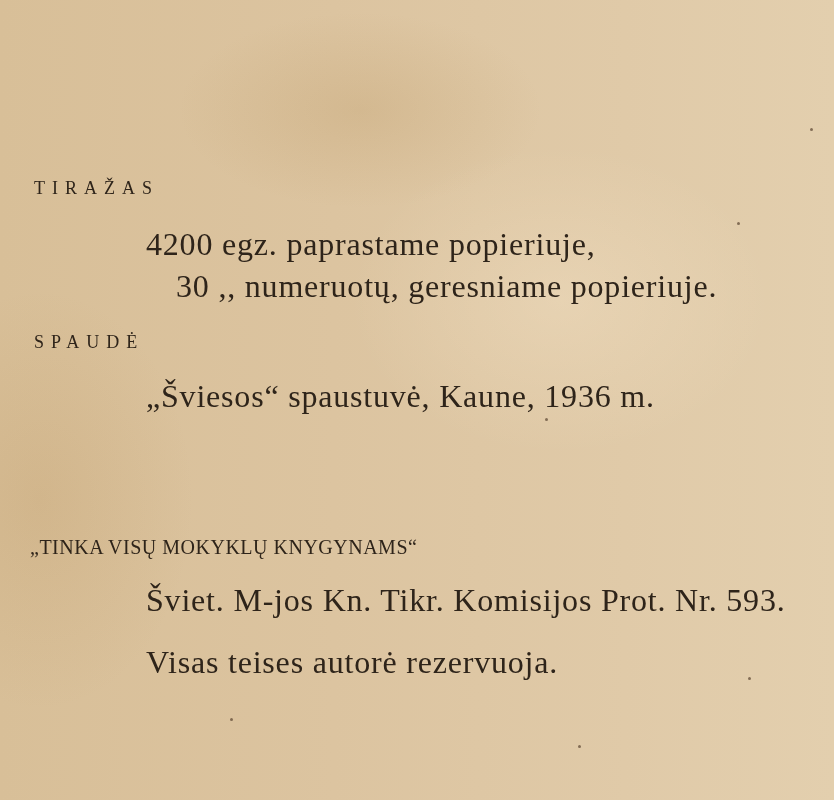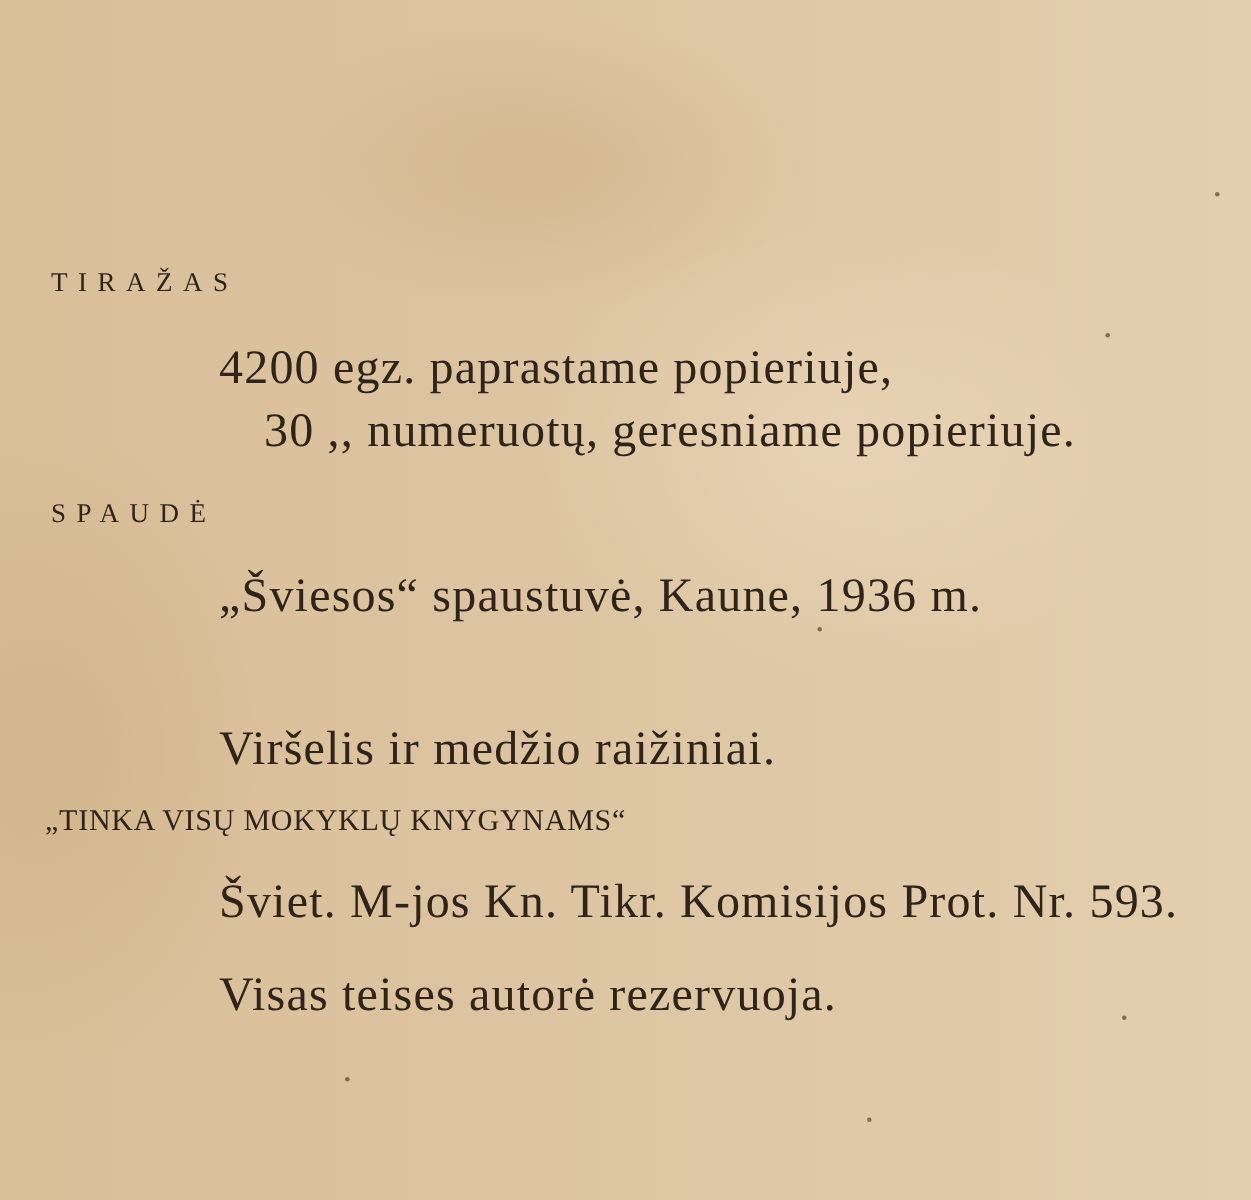--- a/index.html
+++ b/index.html
@@ -25,21 +25,20 @@
 
 <div class="page">
 
   <div class="line heading" style="left:34px; top:178px;">TIRAŽAS</div>
   <div class="line body-text" style="left:146px; top:226px;">4200 egz. paprastame popieriuje,</div>
   <div class="line body-text" style="left:176px; top:268px;">30  ,,  numeruotų, geresniame popieriuje.</div>
 
   <div class="line heading" style="left:34px; top:332px;">SPAUDĖ</div>
   <div class="line body-text" style="left:146px; top:378px;">„Šviesos“ spaustuvė, Kaune, 1936 m.</div>
 
-  <div class="line body-text" style="left:146px; top:480px;">Viršelis ir medžio raižiniai.</div>
 
   <div class="line heading tight" style="left:30px; top:536px;">„TINKA VISŲ MOKYKLŲ KNYGYNAMS“</div>
   <div class="line body-text" style="left:146px; top:582px;">Šviet. M-jos Kn. Tikr. Komisijos Prot. Nr. 593.</div>
 
   <div class="line body-text" style="left:146px; top:644px;">Visas teises autorė rezervuoja.</div>
 
   <span class="speck" style="left:810px; top:128px;"></span>
   <span class="speck" style="left:737px; top:222px;"></span>
   <span class="speck" style="left:545px; top:418px;"></span>
   <span class="speck" style="left:748px; top:677px;"></span>

